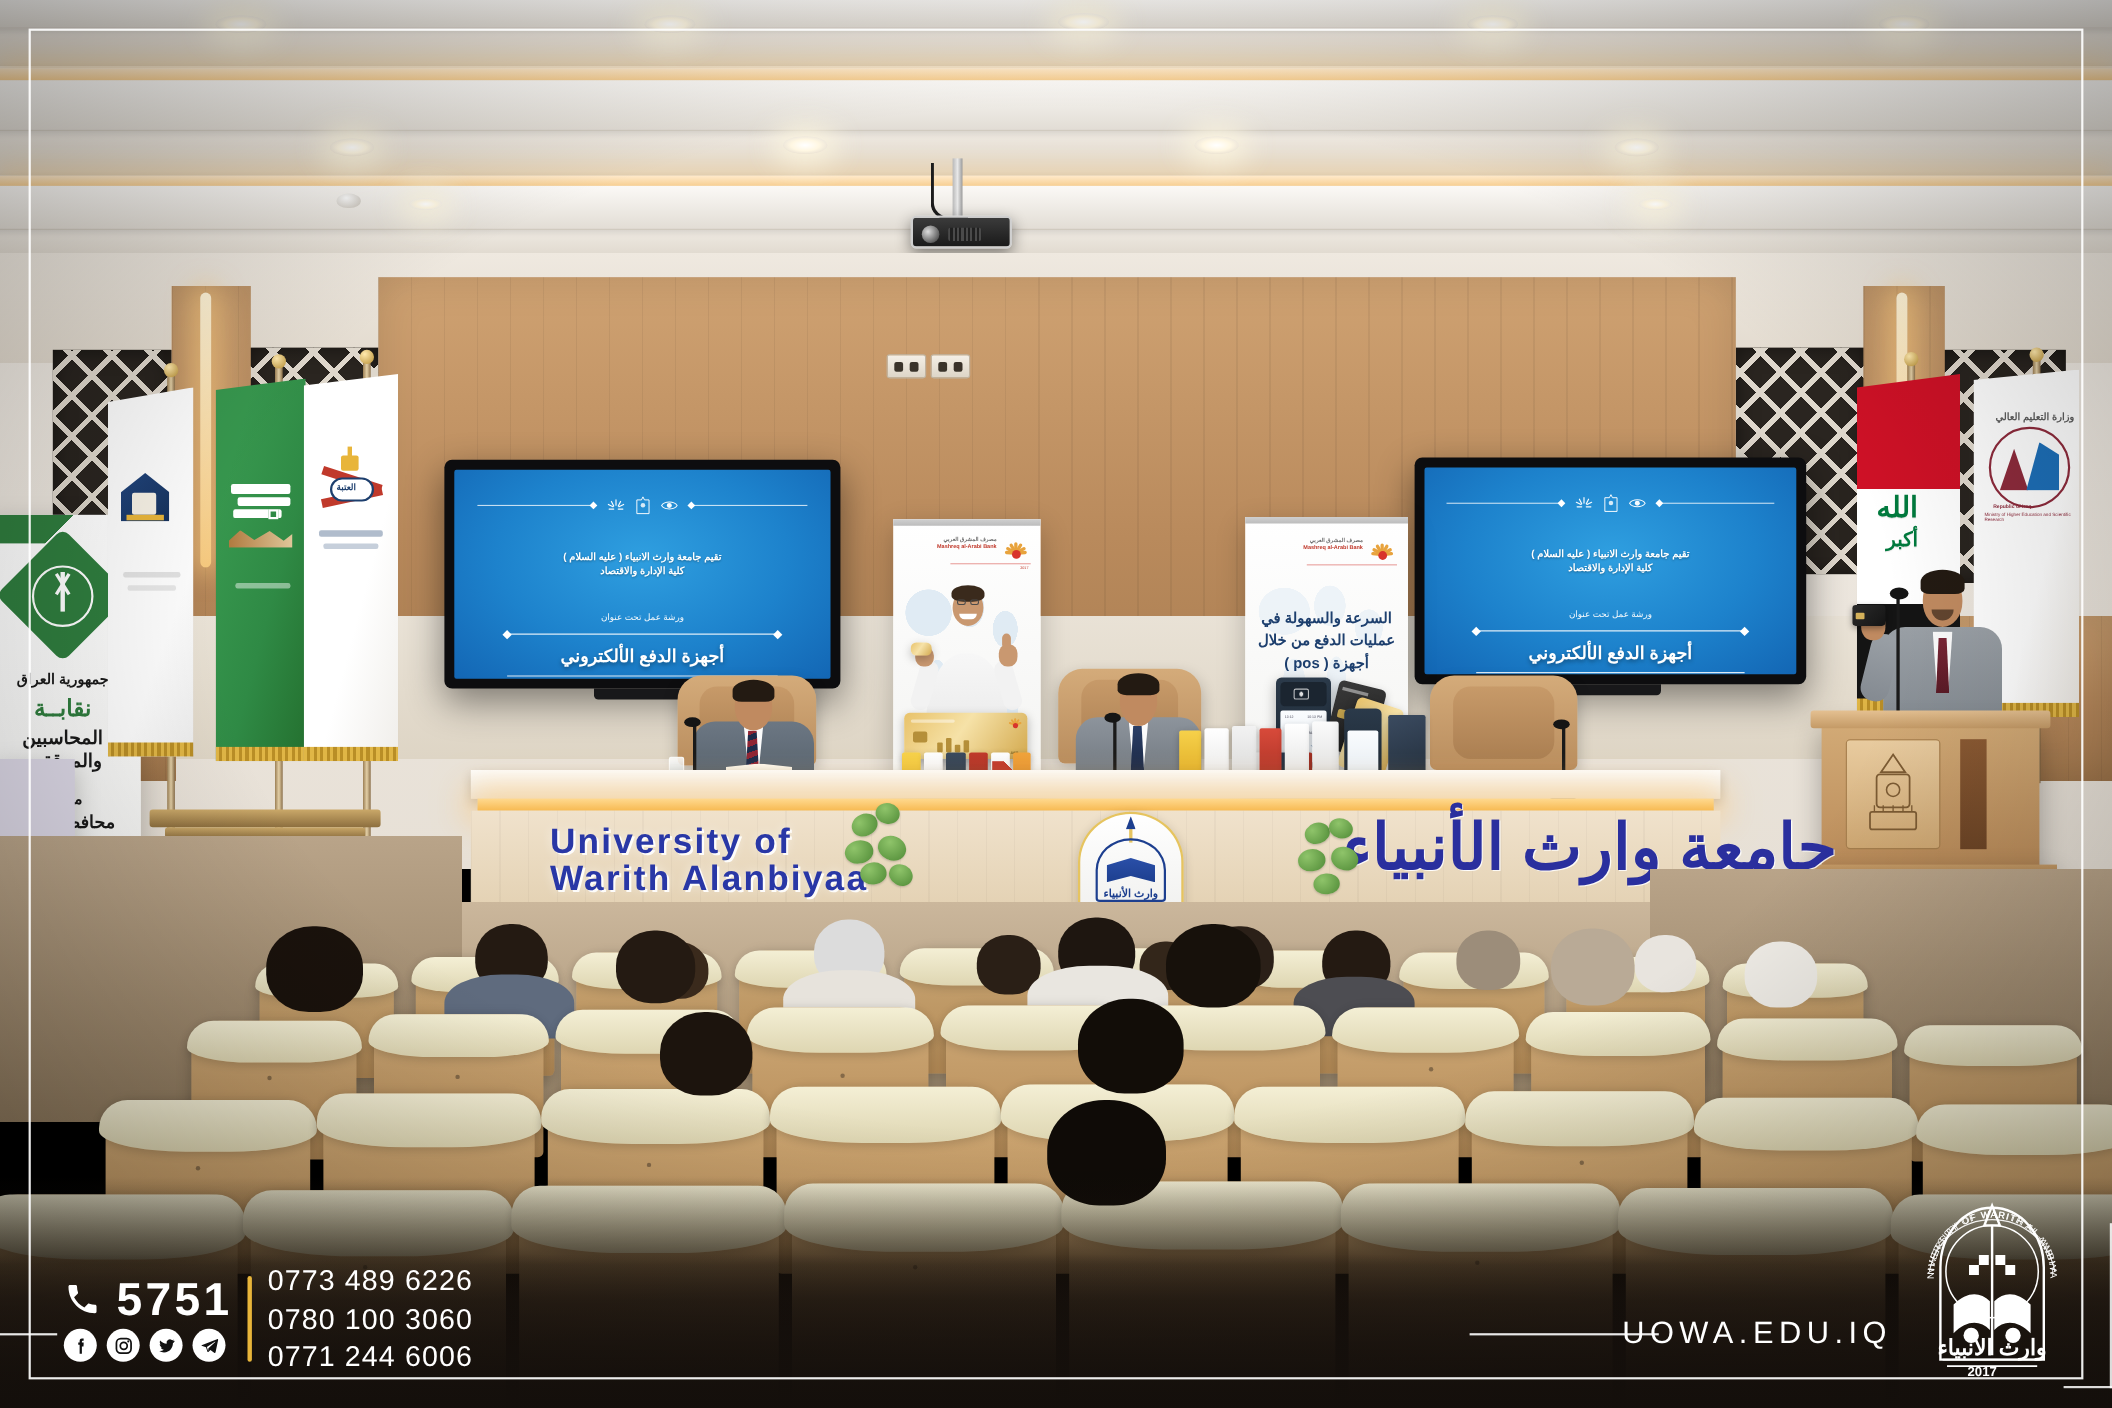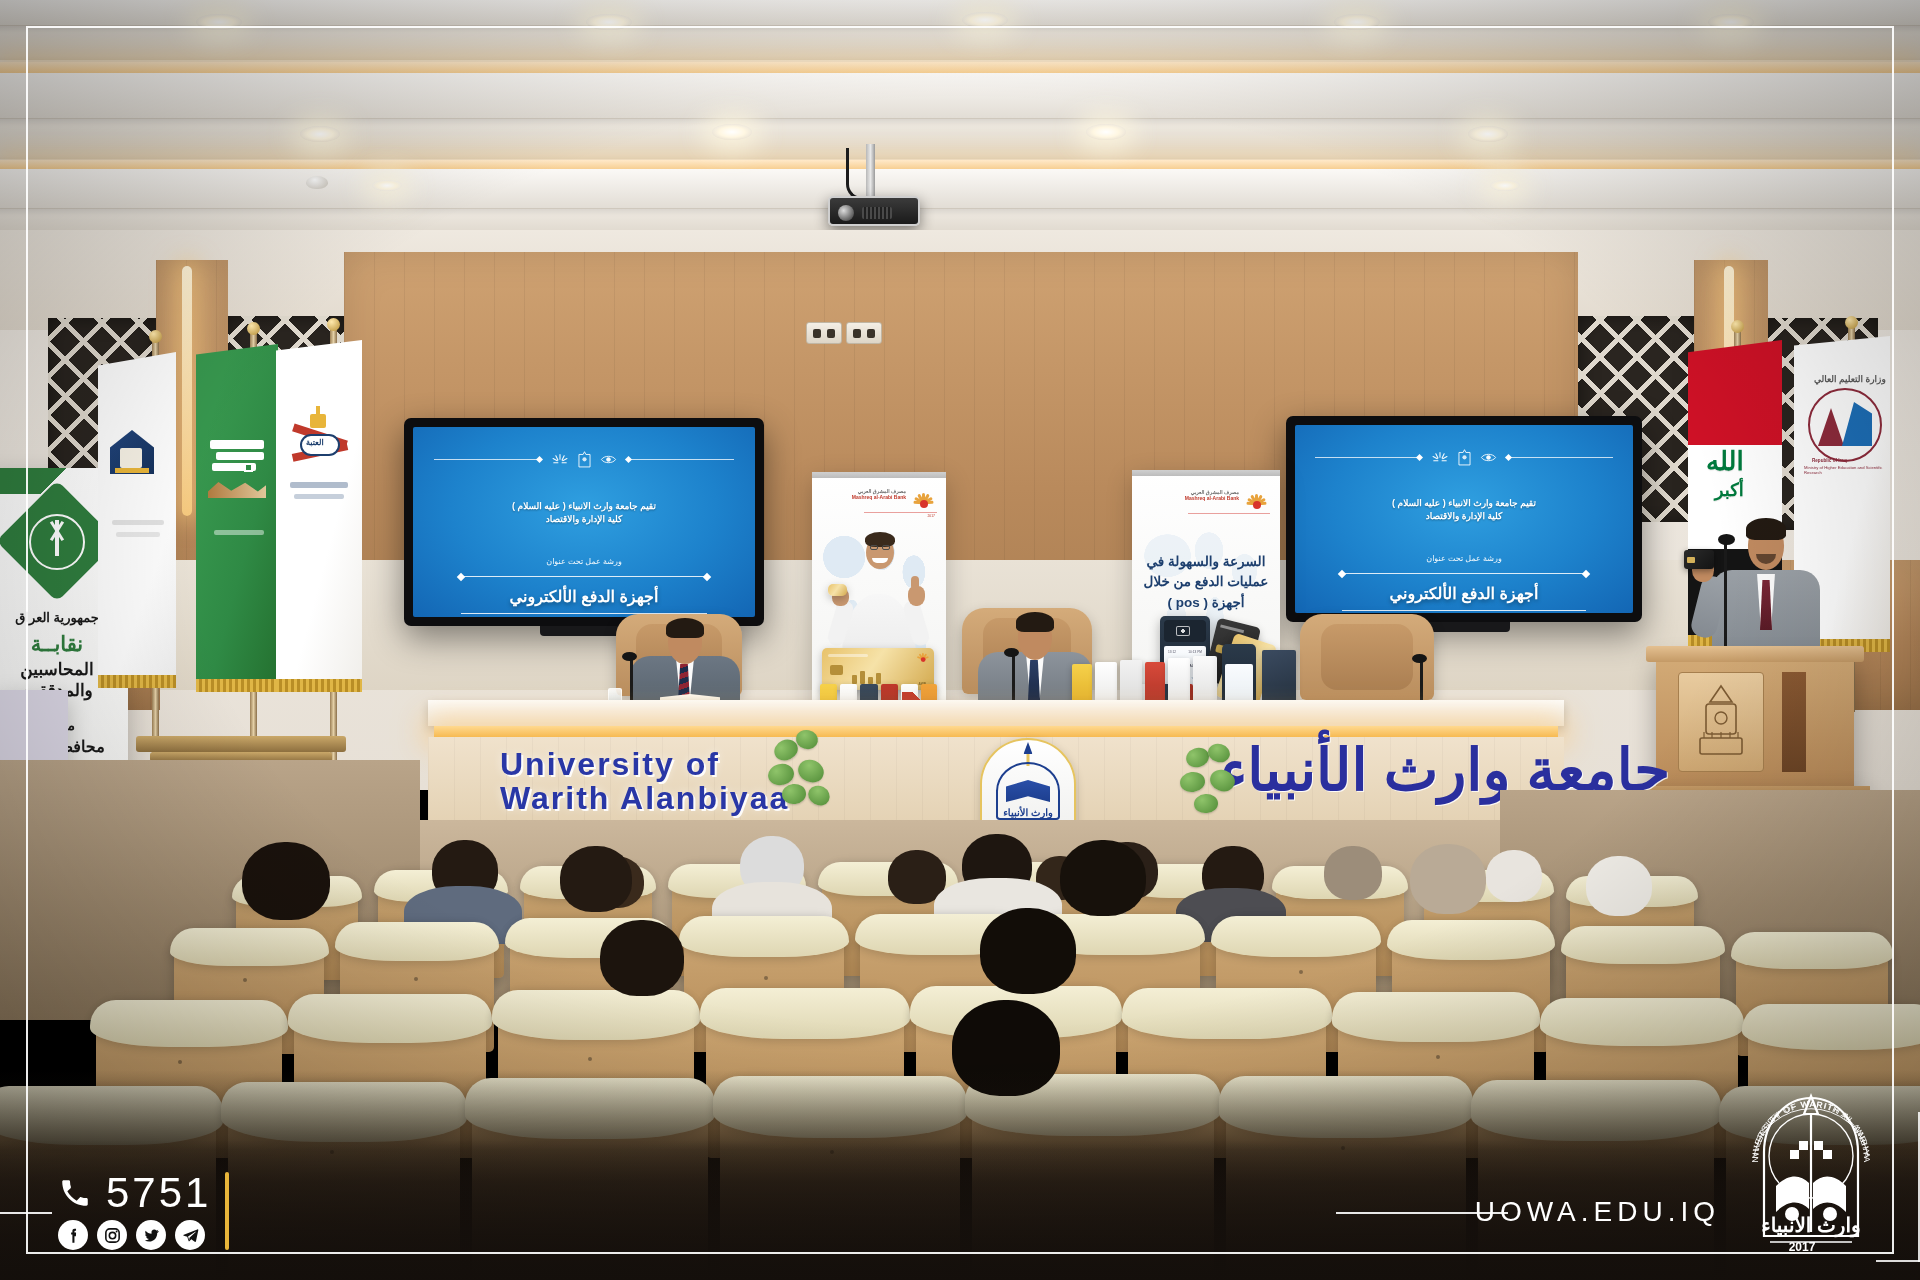--- a/index.html
+++ b/index.html
@@ -215,21 +215,21 @@
   
   .frame { position:absolute; left:26px; top:26px; right:26px; bottom:26px;
     border:2px solid rgba(255,255,255,.92); pointer-events:none; }
 
   
   .footer { position:absolute; left:0; bottom:0; width:1920px; height:140px;
     background:linear-gradient(180deg, rgba(22,16,12,.0) 0%, rgba(22,16,12,.55) 30%, rgba(20,15,11,.92) 100%); }
   .contact { position:absolute; left:58px; bottom:30px; display:flex; align-items:center; gap:14px; }
   .c-left { display:flex; flex-direction:column; gap:6px; }
   .c-row1 { display:flex; align-items:center; gap:14px; color:#fff; }
-  .c-hot { font-size:42px; font-weight:400; letter-spacing:3px; color:#fff; line-height:1; }
+  .c-hot { font-size:42px; font-weight:700; letter-spacing:3px; color:#fff; line-height:1; }
   .c-socials { display:flex; gap:9px; }
   .soc { width:30px; height:30px; border-radius:50%; background:#fff;
     display:flex; align-items:center; justify-content:center; }
   .divider-y { width:4px; height:78px; background:#e8b53a; border-radius:2px; }
   .c-nums { display:flex; flex-direction:column; gap:3px; color:#fff;
     font-size:26px; letter-spacing:1px; line-height:1.22; }
 
   .rule-left { position:absolute; left:0; bottom:66px; width:52px; height:2px; background:#fff; opacity:.9; }
   .rule-right { position:absolute; right:412px; bottom:66px; width:172px; height:2px; background:#fff; opacity:.9; }
   .site { position:absolute; right:200px; bottom:52px; color:#fff; font-size:28px;
@@ -991,20 +991,25 @@
             </svg>
         </div>
         <div class="soc">
           <svg width="19" height="19" viewBox="0 0 24 24">
               <path fill="#111" d="M20.6 4.3 3.6 10.9c-1 .4-1 1 .1 1.3l4.2 1.3 1.6 5c.2.5.1.7.6.7.4 0 .6-.2.8-.4l2.1-2 4.3 3.2c.8.4 1.4.2 1.6-.7l2.9-13.6c.3-1.1-.4-1.6-1.2-1.4zM8.9 13.2l9.2-5.8c.4-.3.8-.1.5.2l-7.9 7.1-.3 3.2-1.5-4.7z"></path>
             </svg>
         </div>
       </div>
     </div>
     <div class="divider-y"></div>
+    <div class="c-nums">
+      <div>0773 489 6226</div>
+      <div>0780 100 3060</div>
+      <div>0771 244 6006</div>
+    </div>
   </div>
 
   <div class="site">UOWA.EDU.IQ</div>
 
   <div class="uwa-mark">
     <svg width="150" height="168" viewBox="0 0 150 168">
       <g fill="none" stroke="#ffffff" stroke-width="2.2">
         <path d="M75 6 L82 24 H68 Z"></path>
         <path d="M75 24 V142"></path>
         <path d="M28 62 a47 54 0 0 1 94 0 V146 H28 Z"></path>

